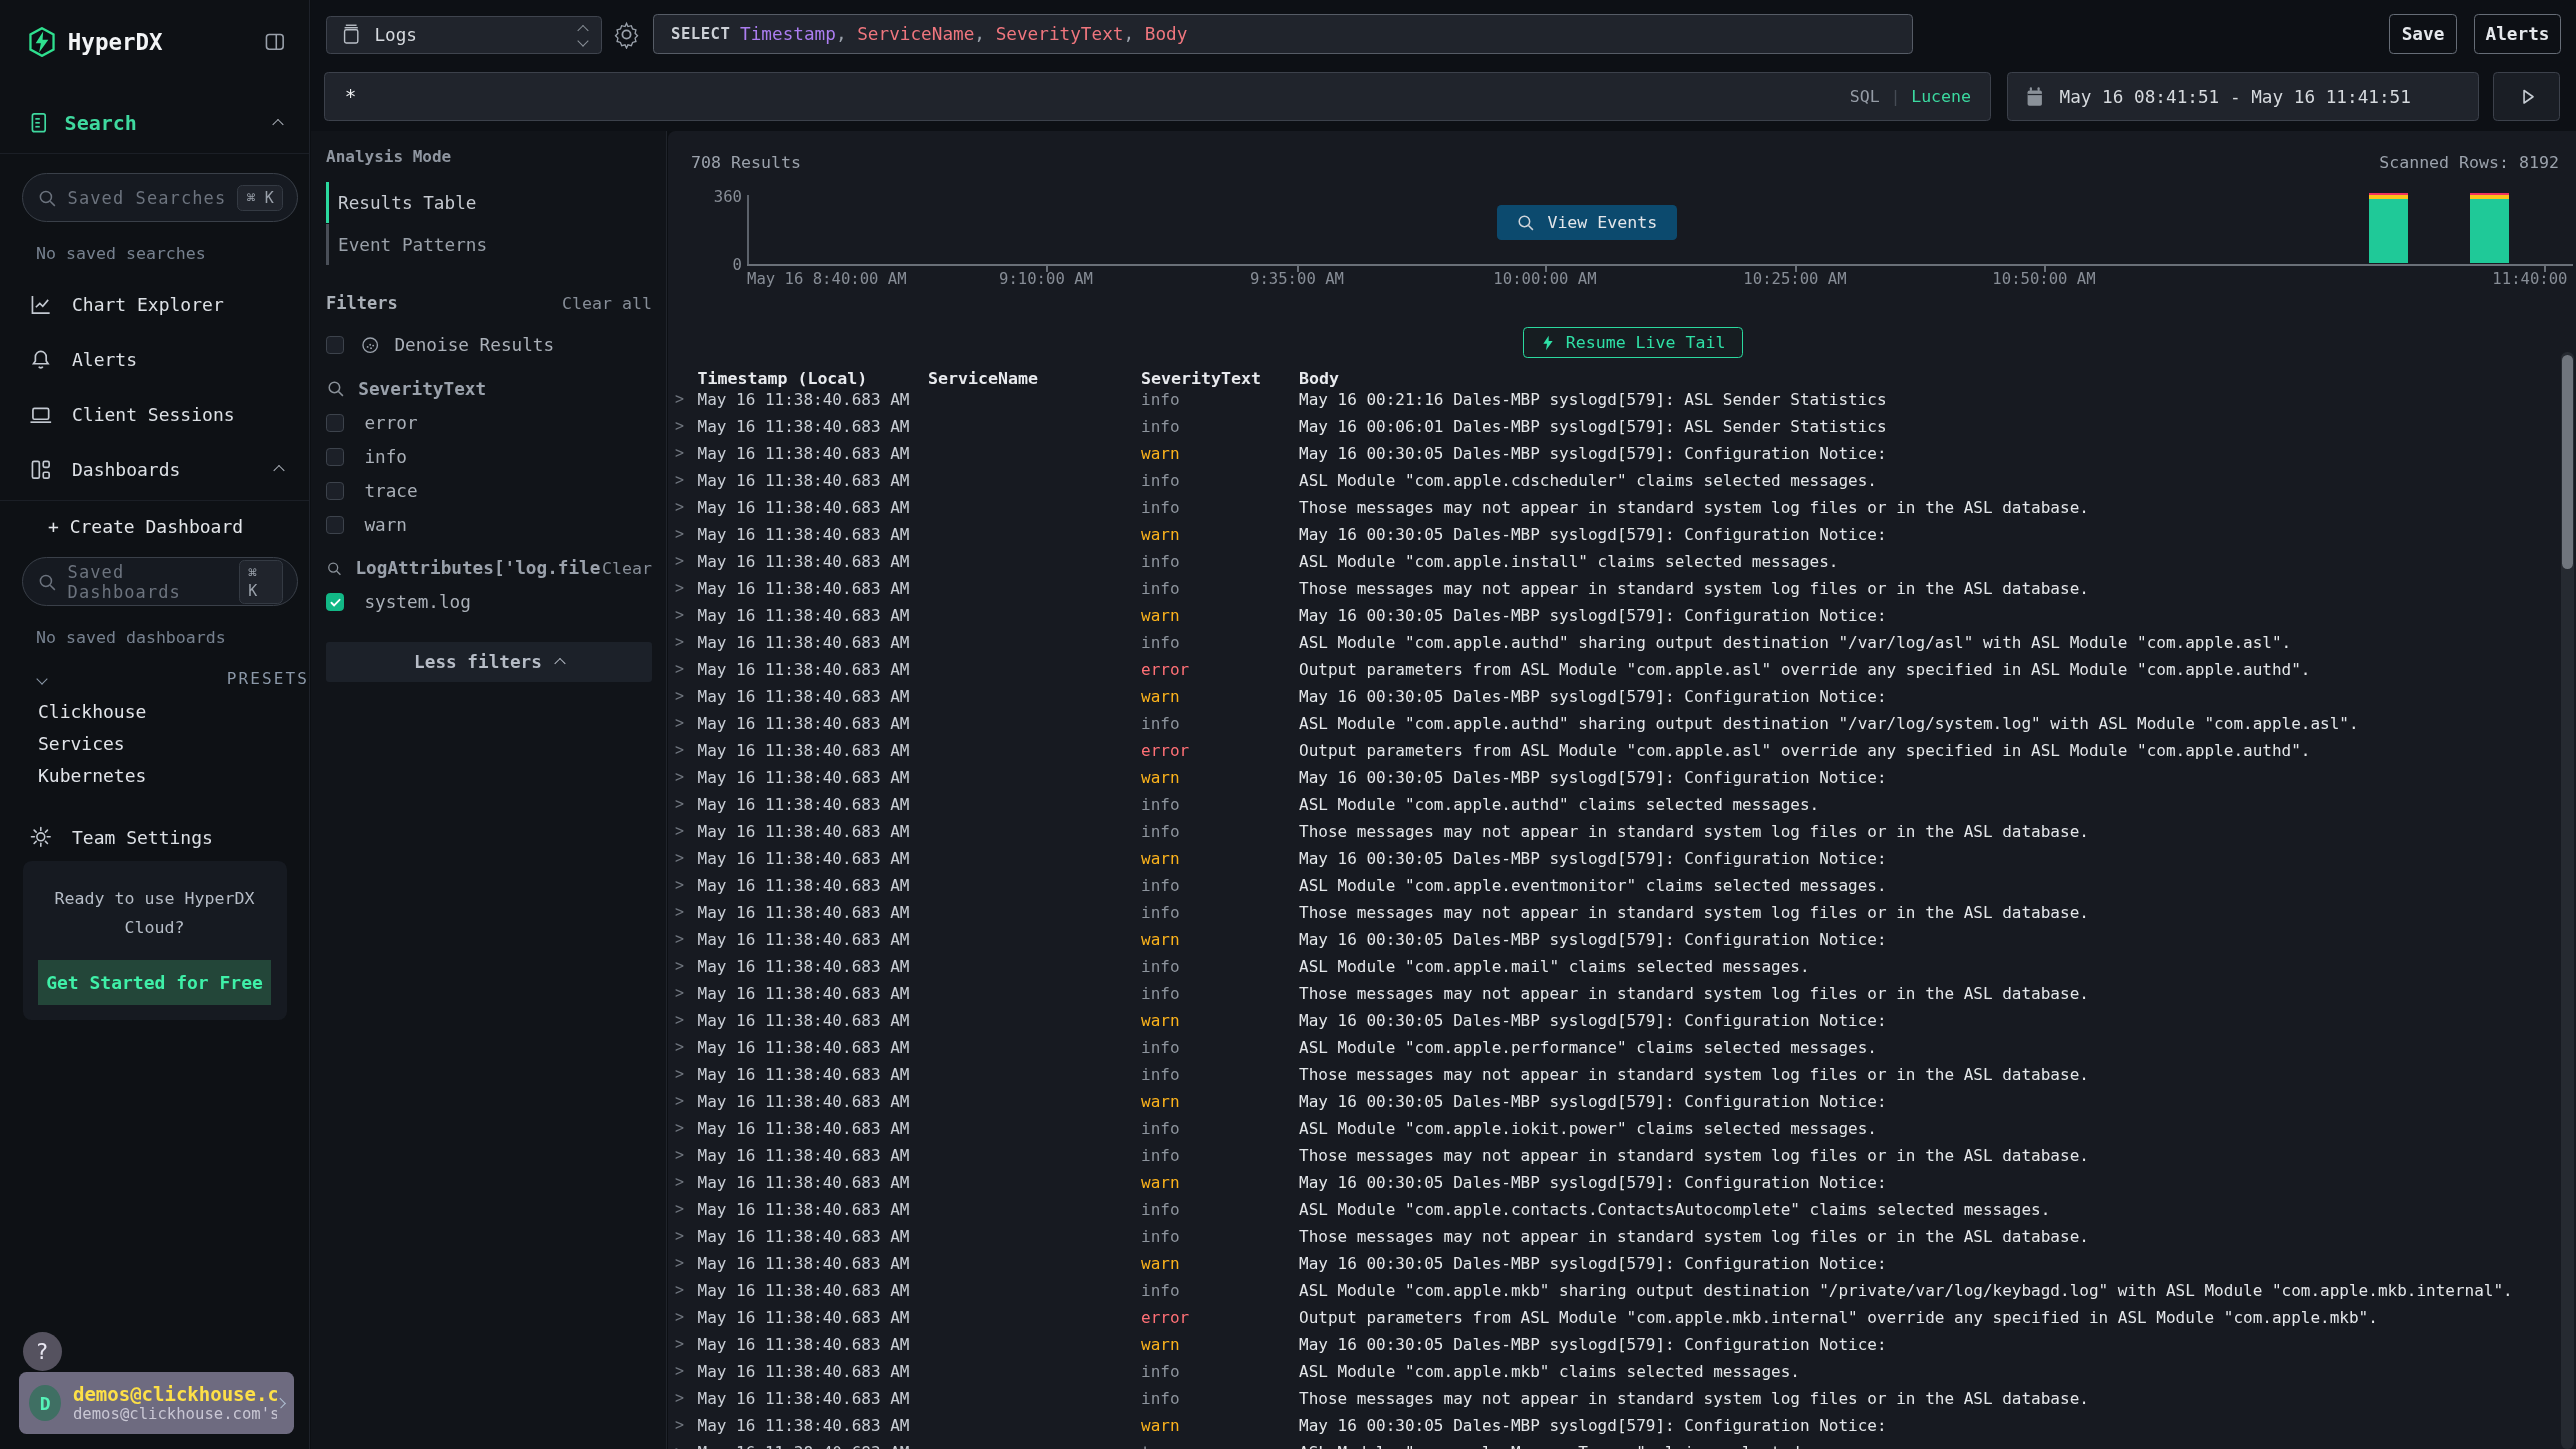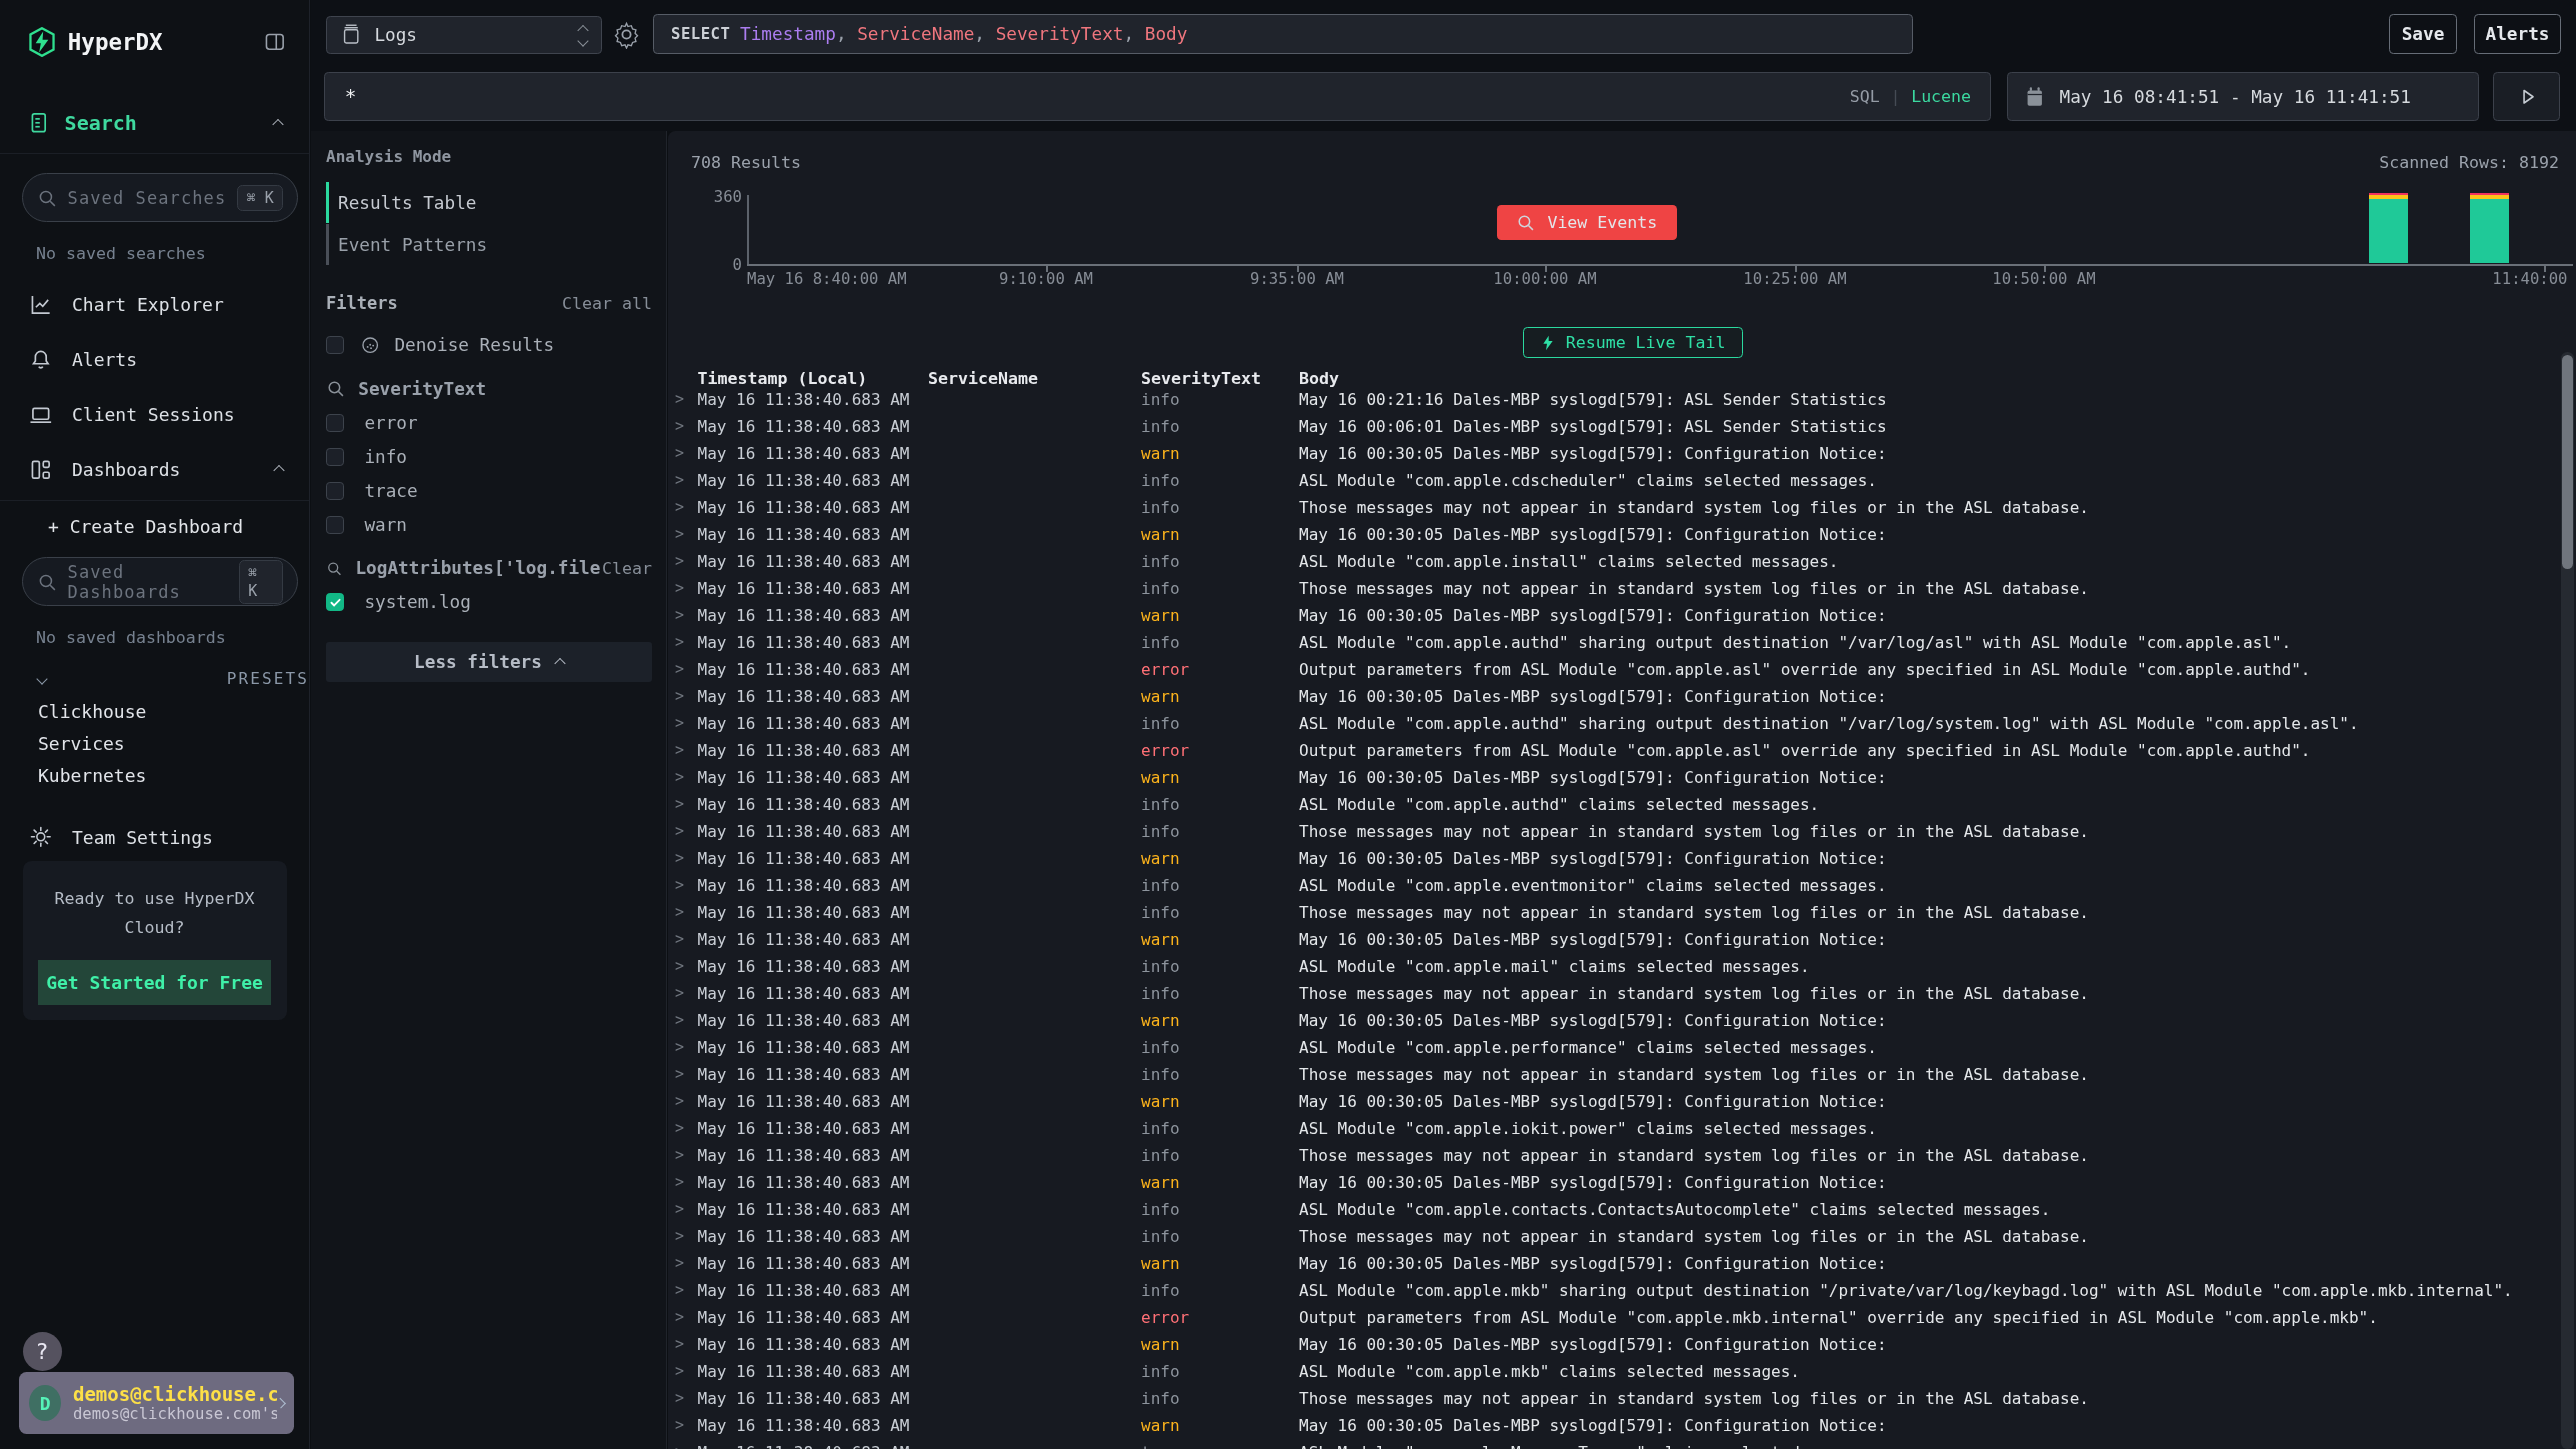--- a/index.html
+++ b/index.html
@@ -89,21 +89,21 @@
   .res-count { position:absolute; left:23px; top:21.5px; color:#9ba2ac; font-size:16.6px; }
   .res-scan { position:absolute; right:17px; top:21.5px; color:#9ba2ac; font-size:16.6px; }
   #yaxis { position:absolute; left:79px; top:64px; width:1.6px; height:70px; background:#5c626b; }
   #xaxis { position:absolute; left:79px; top:133px; width:1826px; height:1.6px; background:#6a7078; }
   .ytick { position:absolute; right:1834px; color:#878d96; font-size:15.6px; width:64px; text-align:right; }
   .xtick-lbl { position:absolute; top:139px; color:#878d96; font-size:15.6px; white-space:nowrap; }
   .xtick-mark { position:absolute; top:134px; width:1.6px; height:7px; background:#6a7078; }
   .bar { position:absolute; width:39px; display:flex; flex-direction:column; }
   .bar .seg { width:100%; }
   #view-events { position:absolute; left:829px; top:74px; height:35px; padding:0 19.3px;
-    background:#ef4444; border:none; border-radius:4.3px; color:#e3e6ea; font-size:16.6px;
+    background:#0c4a6e; border:none; border-radius:4.3px; color:#e3e6ea; font-size:16.6px;
     font-family:inherit; display:flex; align-items:center; gap:11.8px; }
   #resume { position:absolute; left:855px; top:196px; height:31px; padding:0 16px;
     background:rgba(20,40,35,.25); border:1.1px solid #2bd99f; border-radius:4.3px; color:#2fe0a6;
     font-size:16.6px; font-family:inherit; display:flex; align-items:center; gap:9.7px; }
   .th { position:absolute; top:238px; color:#e8eaee; font-size:16.6px; font-weight:bold; }
   .dots { width:2.7px; height:2.7px; border-radius:50%; background:#5b6169;
     box-shadow:0 5.9px 0 #5b6169, 0 -5.9px 0 #5b6169; }
   .gripwrap { position:absolute; top:241px; }
   #rows { position:absolute; left:0; top:254px; width:1893px; }
   .row { position:relative; height:27px; }

